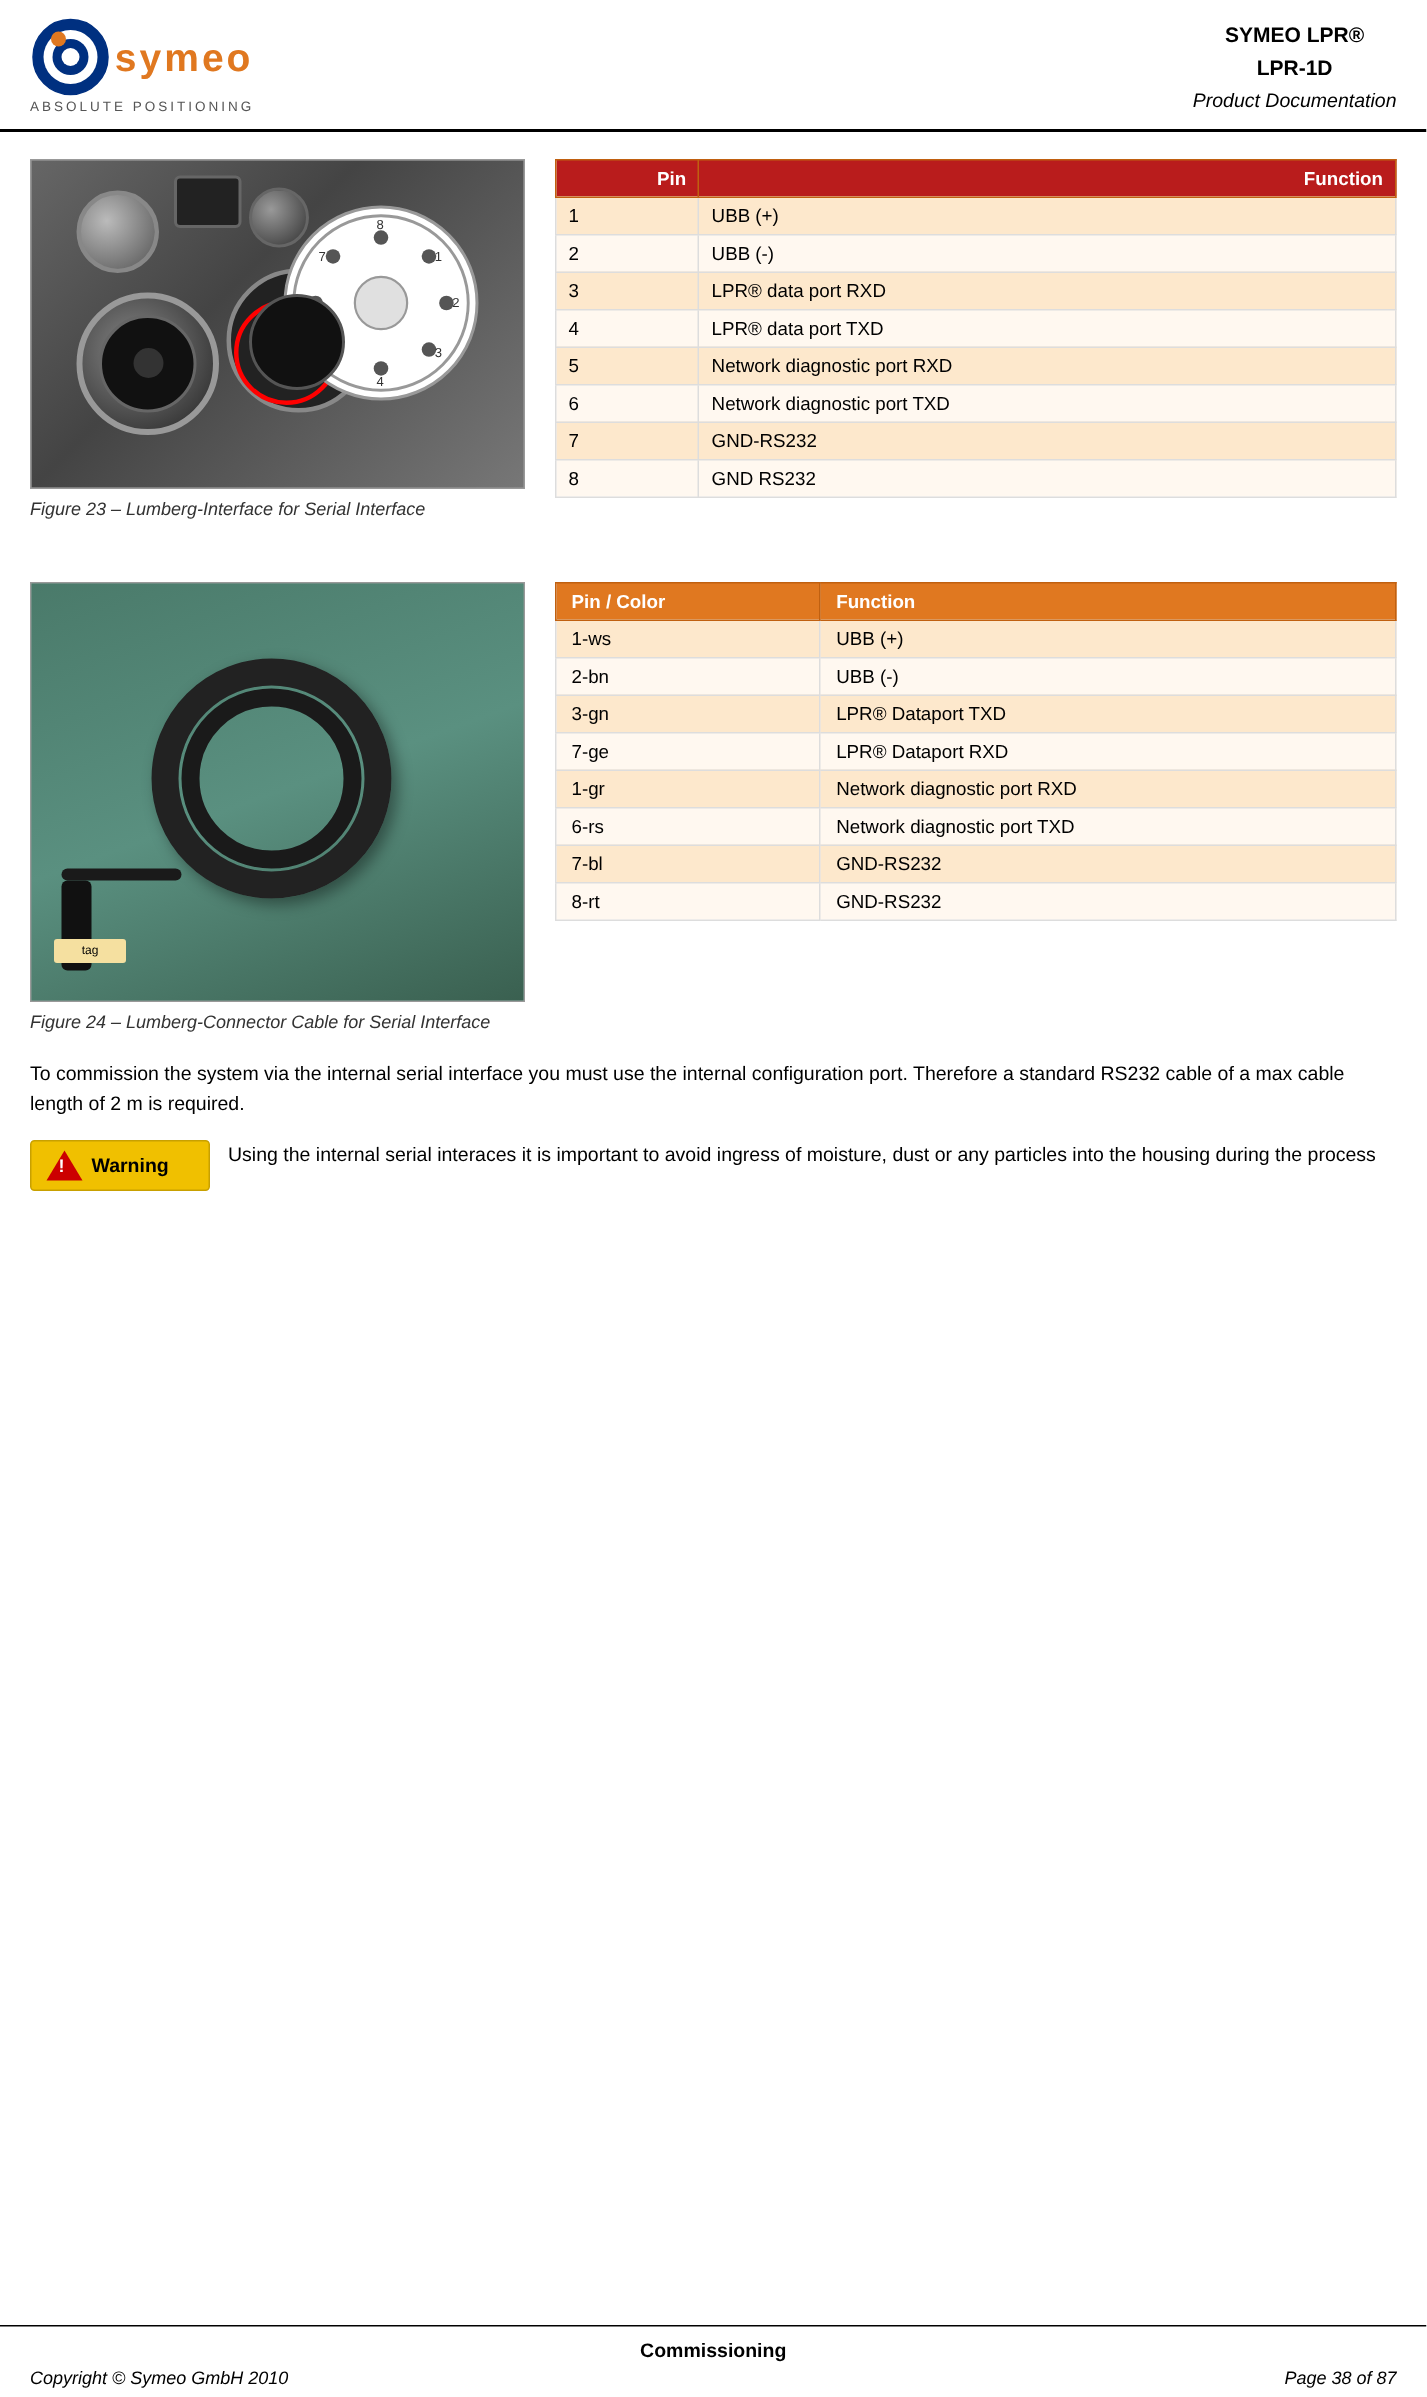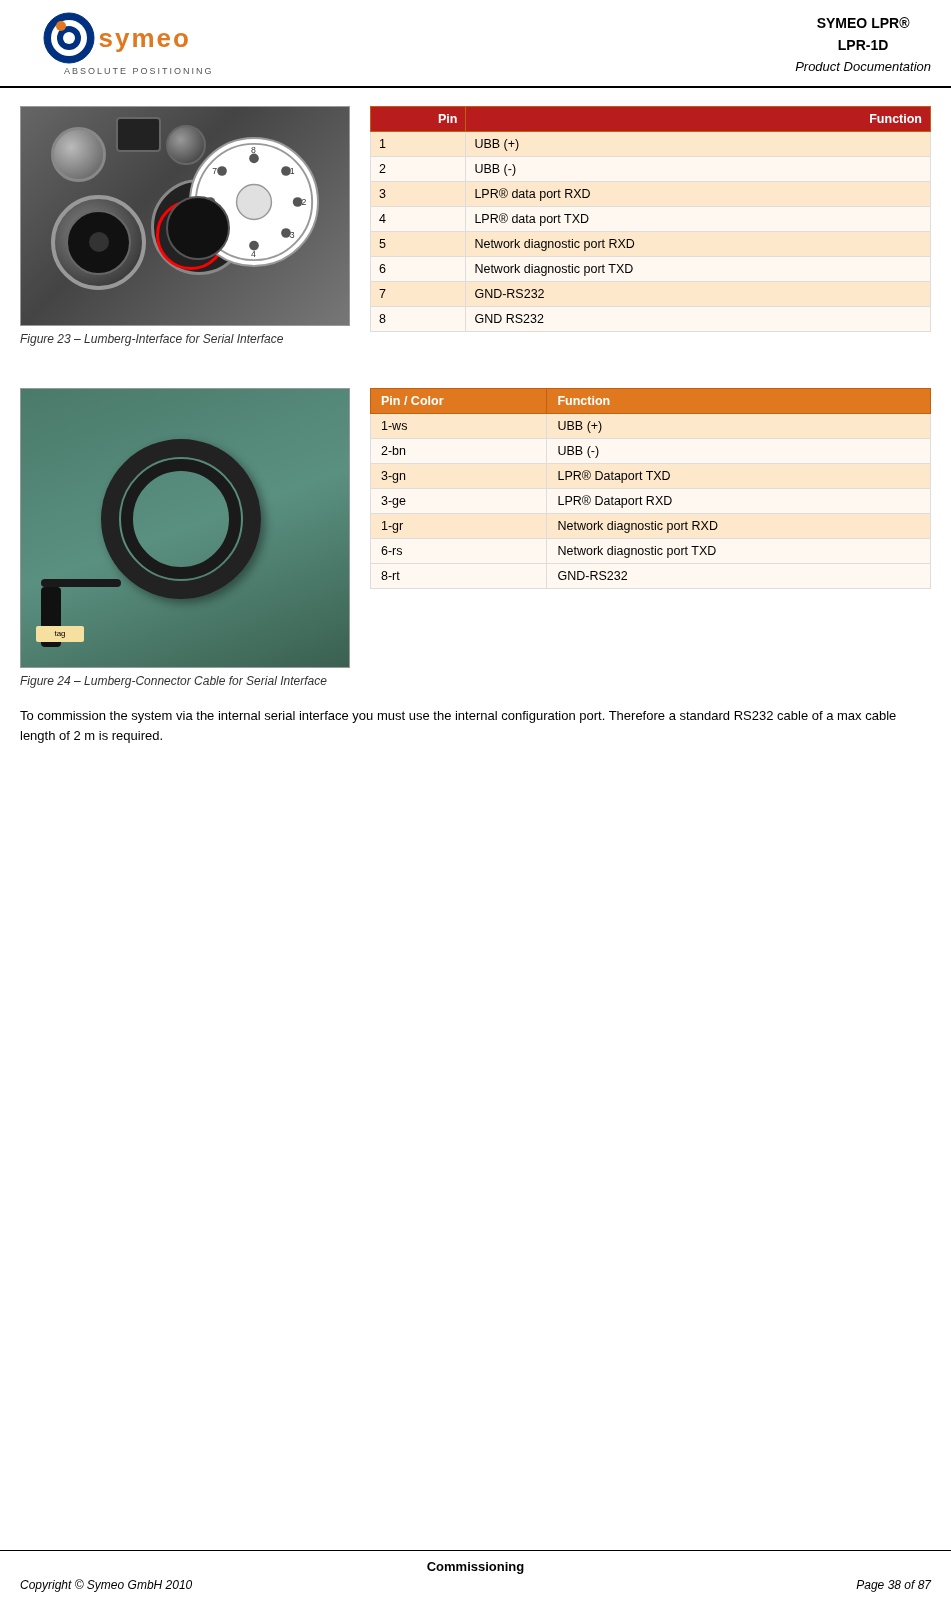--- a/index.html
+++ b/index.html
@@ -338,21 +338,21 @@
     <div class="logo-row">
       <svg width="52" height="52" viewBox="0 0 52 52">
         <circle cx="26" cy="26" r="25" fill="#003080" stroke="#003080"></circle>
         <circle cx="26" cy="26" r="18" fill="#fff"></circle>
         <circle cx="26" cy="26" r="12" fill="#003080"></circle>
         <circle cx="26" cy="26" r="6" fill="#fff"></circle>
         <circle cx="18" cy="14" r="5" fill="#e07820"></circle>
       </svg>
       <span class="logo-text" style="color:#e07820;font-size:26px;font-weight:900;letter-spacing:2px;margin-left:4px;">symeo</span>
     </div>
-    <div class="logo-sub" style="font-size:9px;letter-spacing:2px;color:#555;margin-top:2px;margin-left:44px;">ABSOLUTE POSITIONING</div>
+    <div class="logo-sub" style="font-size:9px;letter-spacing:2px;color:#555;margin-top:2px;">ABSOLUTE POSITIONING</div>
   </div>
   <div class="header-title">
     <div class="main-title">SYMEO LPR®</div>
     <div class="main-title">LPR-1D</div>
     <div class="sub-title">Product Documentation</div>
   </div>
 </div>
 
 <div class="content">
 
@@ -484,42 +484,53 @@
             </tr>
             <tr class="even">
               <td>2-bn</td>
               <td>UBB (-)</td>
             </tr>
             <tr class="odd">
               <td>3-gn</td>
               <td>LPR® Dataport TXD</td>
             </tr>
             <tr class="even">
-              <td>3-ge</td>
+              <td>7-ge</td>
               <td>LPR® Dataport RXD</td>
             </tr>
             <tr class="odd">
               <td>1-gr</td>
               <td>Network diagnostic port RXD</td>
             </tr>
             <tr class="even">
               <td>6-rs</td>
               <td>Network diagnostic port TXD</td>
+            </tr>
+            <tr class="odd">
+              <td>7-bl</td>
+              <td>GND-RS232</td>
             </tr>
             <tr class="even">
               <td>8-rt</td>
               <td>GND-RS232</td>
             </tr>
           </tbody>
       </table>
     </div>
   </div>
 
   <div class="commission-text">To commission the system via the internal serial interface you must use the internal configuration port. Therefore a standard RS232 cable of a max cable length of 2 m is required.</div>
 
+  <div class="warning-box">
+    <div class="warning-badge">
+      <div class="warning-triangle"></div>
+      <span>Warning</span>
+    </div>
+    <div class="warning-text">Using the internal serial interaces it is important to avoid ingress of moisture, dust or any particles into the housing during the process</div>
+  </div>
 
 </div>
 
 <div class="footer">
   <div class="footer-center">Commissioning</div>
   <div class="footer-bottom">
     <span>Copyright © Symeo GmbH 2010</span>
     <span>Page 38 of 87</span>
   </div>
 </div>

